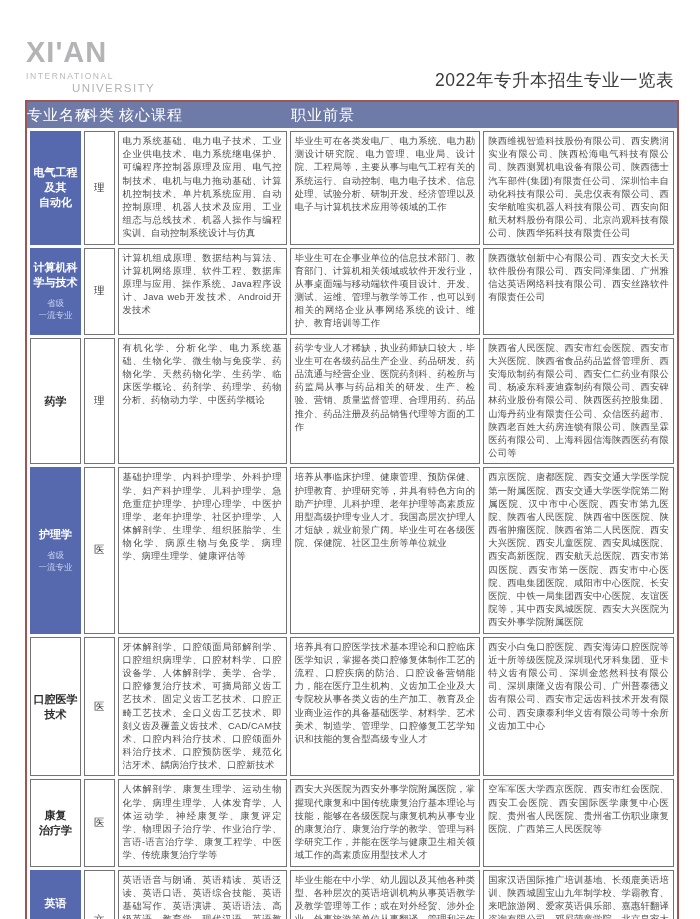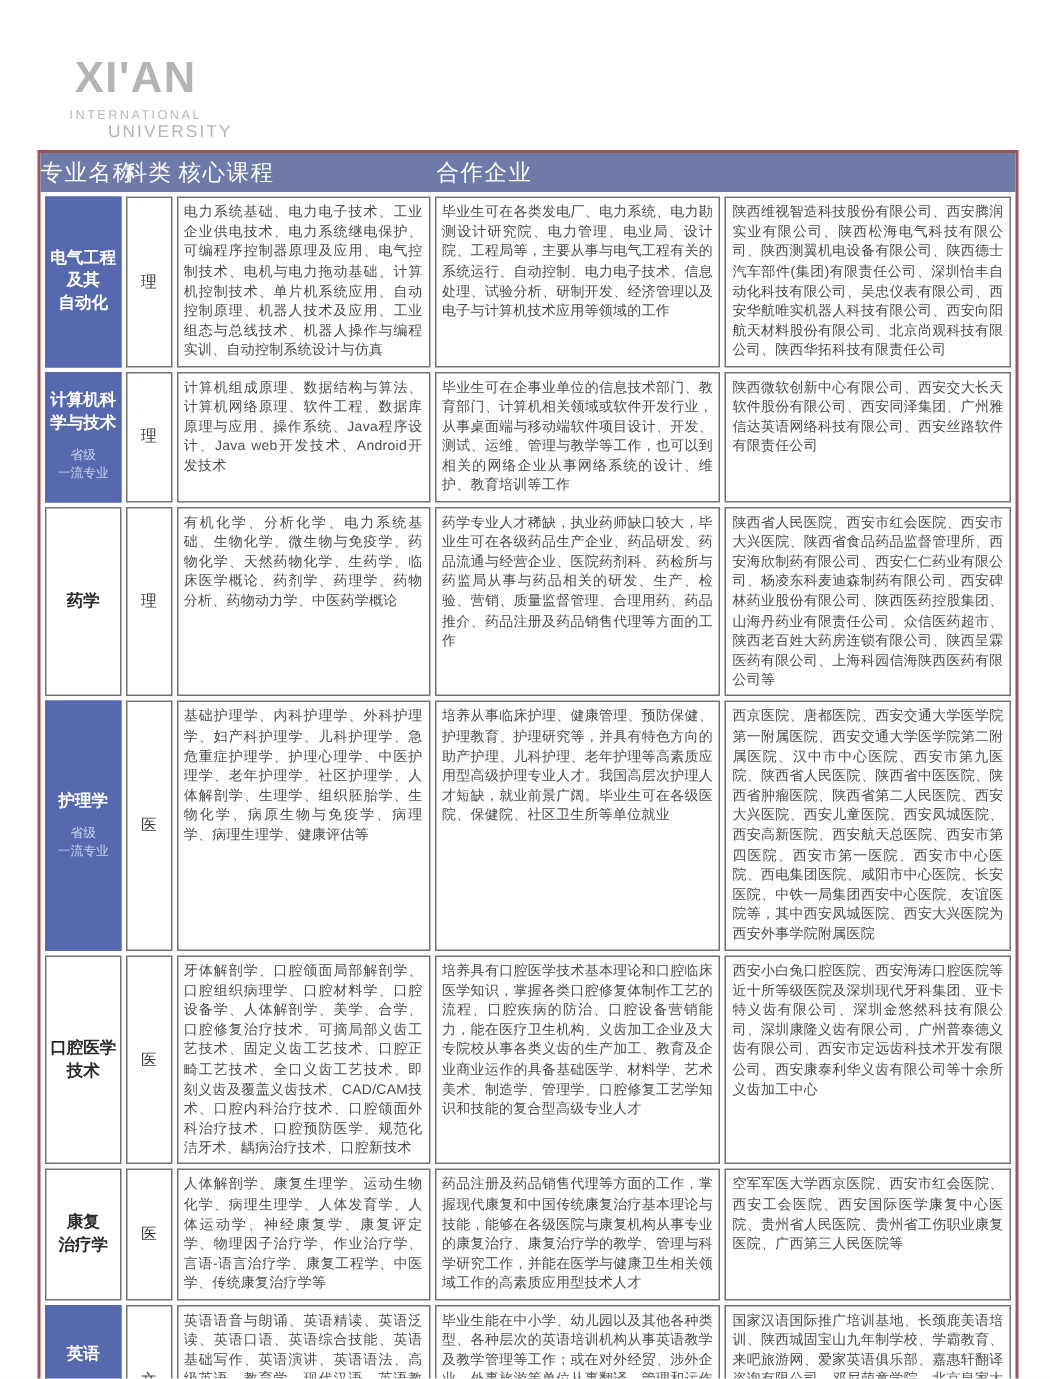--- a/index.html
+++ b/index.html
@@ -6,21 +6,21 @@
   body{
     width:700px;height:919px;background:#ffffff;
     font-family:"Liberation Sans","DejaVu Sans",sans-serif;
     color:#3d3d3d;position:relative;overflow:hidden;
   }
   
   .page-head{
     position:absolute;top:22px;left:26px;right:26px;height:72px;
     display:flex;justify-content:space-between;align-items:flex-end;
   }
-  .logo{line-height:1;text-align:center;}
+  .logo{line-height:1;}
   .logo .l1{
     font-size:29px;font-weight:bold;color:#b4b4b6;letter-spacing:1px;
   }
   .logo .l2{
     font-size:8.5px;color:#b9b9bb;letter-spacing:1.6px;margin-top:5px;
   }
   .logo .l3{
     font-size:11.5px;color:#b4b4b6;letter-spacing:1.4px;margin-top:2px;margin-left:46px;
   }
   .page-title{
@@ -76,29 +76,30 @@
 </style>
 </head>
 <body>
 
 <div class="page-head">
   <div class="logo">
     <div class="l1">XI'AN</div>
     <div class="l2">INTERNATIONAL</div>
     <div class="l3">UNIVERSITY</div>
   </div>
+  <div class="page-title">2022年专升本招生专业一览表</div>
 </div>
 
 <div class="table-wrap">
 
   <div class="thead">
     <div class="th">专业名称</div>
     <div class="th">科类</div>
     <div class="th">核心课程</div>
-    <div class="th">合作企业</div>
+    <div class="th">职业前景</div>
   </div>
 
   <table class="grid">
     <colgroup>
       <col class="c-name">
         <col class="c-cat">
         <col class="c-course">
         <col class="c-pros">
         <col class="c-comp">
     </colgroup>
@@ -148,21 +149,21 @@
       <td class="txt">牙体解剖学、口腔颌面局部解剖学、口腔组织病理学、口腔材料学、口腔设备学、人体解剖学、美学、合学、口腔修复治疗技术、可摘局部义齿工艺技术、固定义齿工艺技术、口腔正畸工艺技术、全口义齿工艺技术、即刻义齿及覆盖义齿技术、CAD/CAM技术、口腔内科治疗技术、口腔颌面外科治疗技术、口腔预防医学、规范化洁牙术、龋病治疗技术、口腔新技术</td>
       <td class="txt">培养具有口腔医学技术基本理论和口腔临床医学知识，掌握各类口腔修复体制作工艺的流程、口腔疾病的防治、口腔设备营销能力，能在医疗卫生机构、义齿加工企业及大专院校从事各类义齿的生产加工、教育及企业商业运作的具备基础医学、材料学、艺术美术、制造学、管理学、口腔修复工艺学知识和技能的复合型高级专业人才</td>
       <td class="txt">西安小白兔口腔医院、西安海涛口腔医院等近十所等级医院及深圳现代牙科集团、亚卡特义齿有限公司、深圳金悠然科技有限公司、深圳康隆义齿有限公司、广州普泰德义齿有限公司、西安市定远齿科技术开发有限公司、西安康泰利华义齿有限公司等十余所义齿加工中心</td>
     </tr>
 
     <tr>
       <td class="name" style="height:80px"><span>康复
 治疗学</span></td>
       <td class="cat">医</td>
       <td class="txt">人体解剖学、康复生理学、运动生物化学、病理生理学、人体发育学、人体运动学、神经康复学、康复评定学、物理因子治疗学、作业治疗学、言语-语言治疗学、康复工程学、中医学、传统康复治疗学等</td>
-      <td class="txt">药品注册及药品销售代理等方面的工作，掌握现代康复和中国传统康复治疗基本理论与技能，能够在各级医院与康复机构从事专业的康复治疗、康复治疗学的教学、管理与科学研究工作，并能在医学与健康卫生相关领域工作的高素质应用型技术人才</td>
+      <td class="txt">西安大兴医院为西安外事学院附属医院，掌握现代康复和中国传统康复治疗基本理论与技能，能够在各级医院与康复机构从事专业的康复治疗、康复治疗学的教学、管理与科学研究工作，并能在医学与健康卫生相关领域工作的高素质应用型技术人才</td>
       <td class="txt">空军军医大学西京医院、西安市红会医院、西安工会医院、西安国际医学康复中心医院、贵州省人民医院、贵州省工伤职业康复医院、广西第三人民医院等</td>
     </tr>
 
     <tr>
       <td class="name hl" style="height:77px"><span>英语</span><div class="subtitle">省级
 一流专业</div></td>
       <td class="cat">文</td>
       <td class="txt">英语语音与朗诵、英语精读、英语泛读、英语口语、英语综合技能、英语基础写作、英语演讲、英语语法、高级英语、教育学、现代汉语、英语教学法、教学设计与模拟教学、商务英语写作、管理英语，会展英语、导游实务</td>
       <td class="txt">毕业生能在中小学、幼儿园以及其他各种类型、各种层次的英语培训机构从事英语教学及教学管理等工作；或在对外经贸、涉外企业、外事旅游等单位从事翻译、管理和运作等工作</td>
       <td class="txt">国家汉语国际推广培训基地、长颈鹿美语培训、陕西城固宝山九年制学校、学霸教育、来吧旅游网、爱家英语俱乐部、嘉惠轩翻译咨询有限公司、邓尼萌童学院、北京皇家大酒店、新东方教育集团、海外孔子学院、陕西旅游集团、宝鸡海伦教育等</td>

